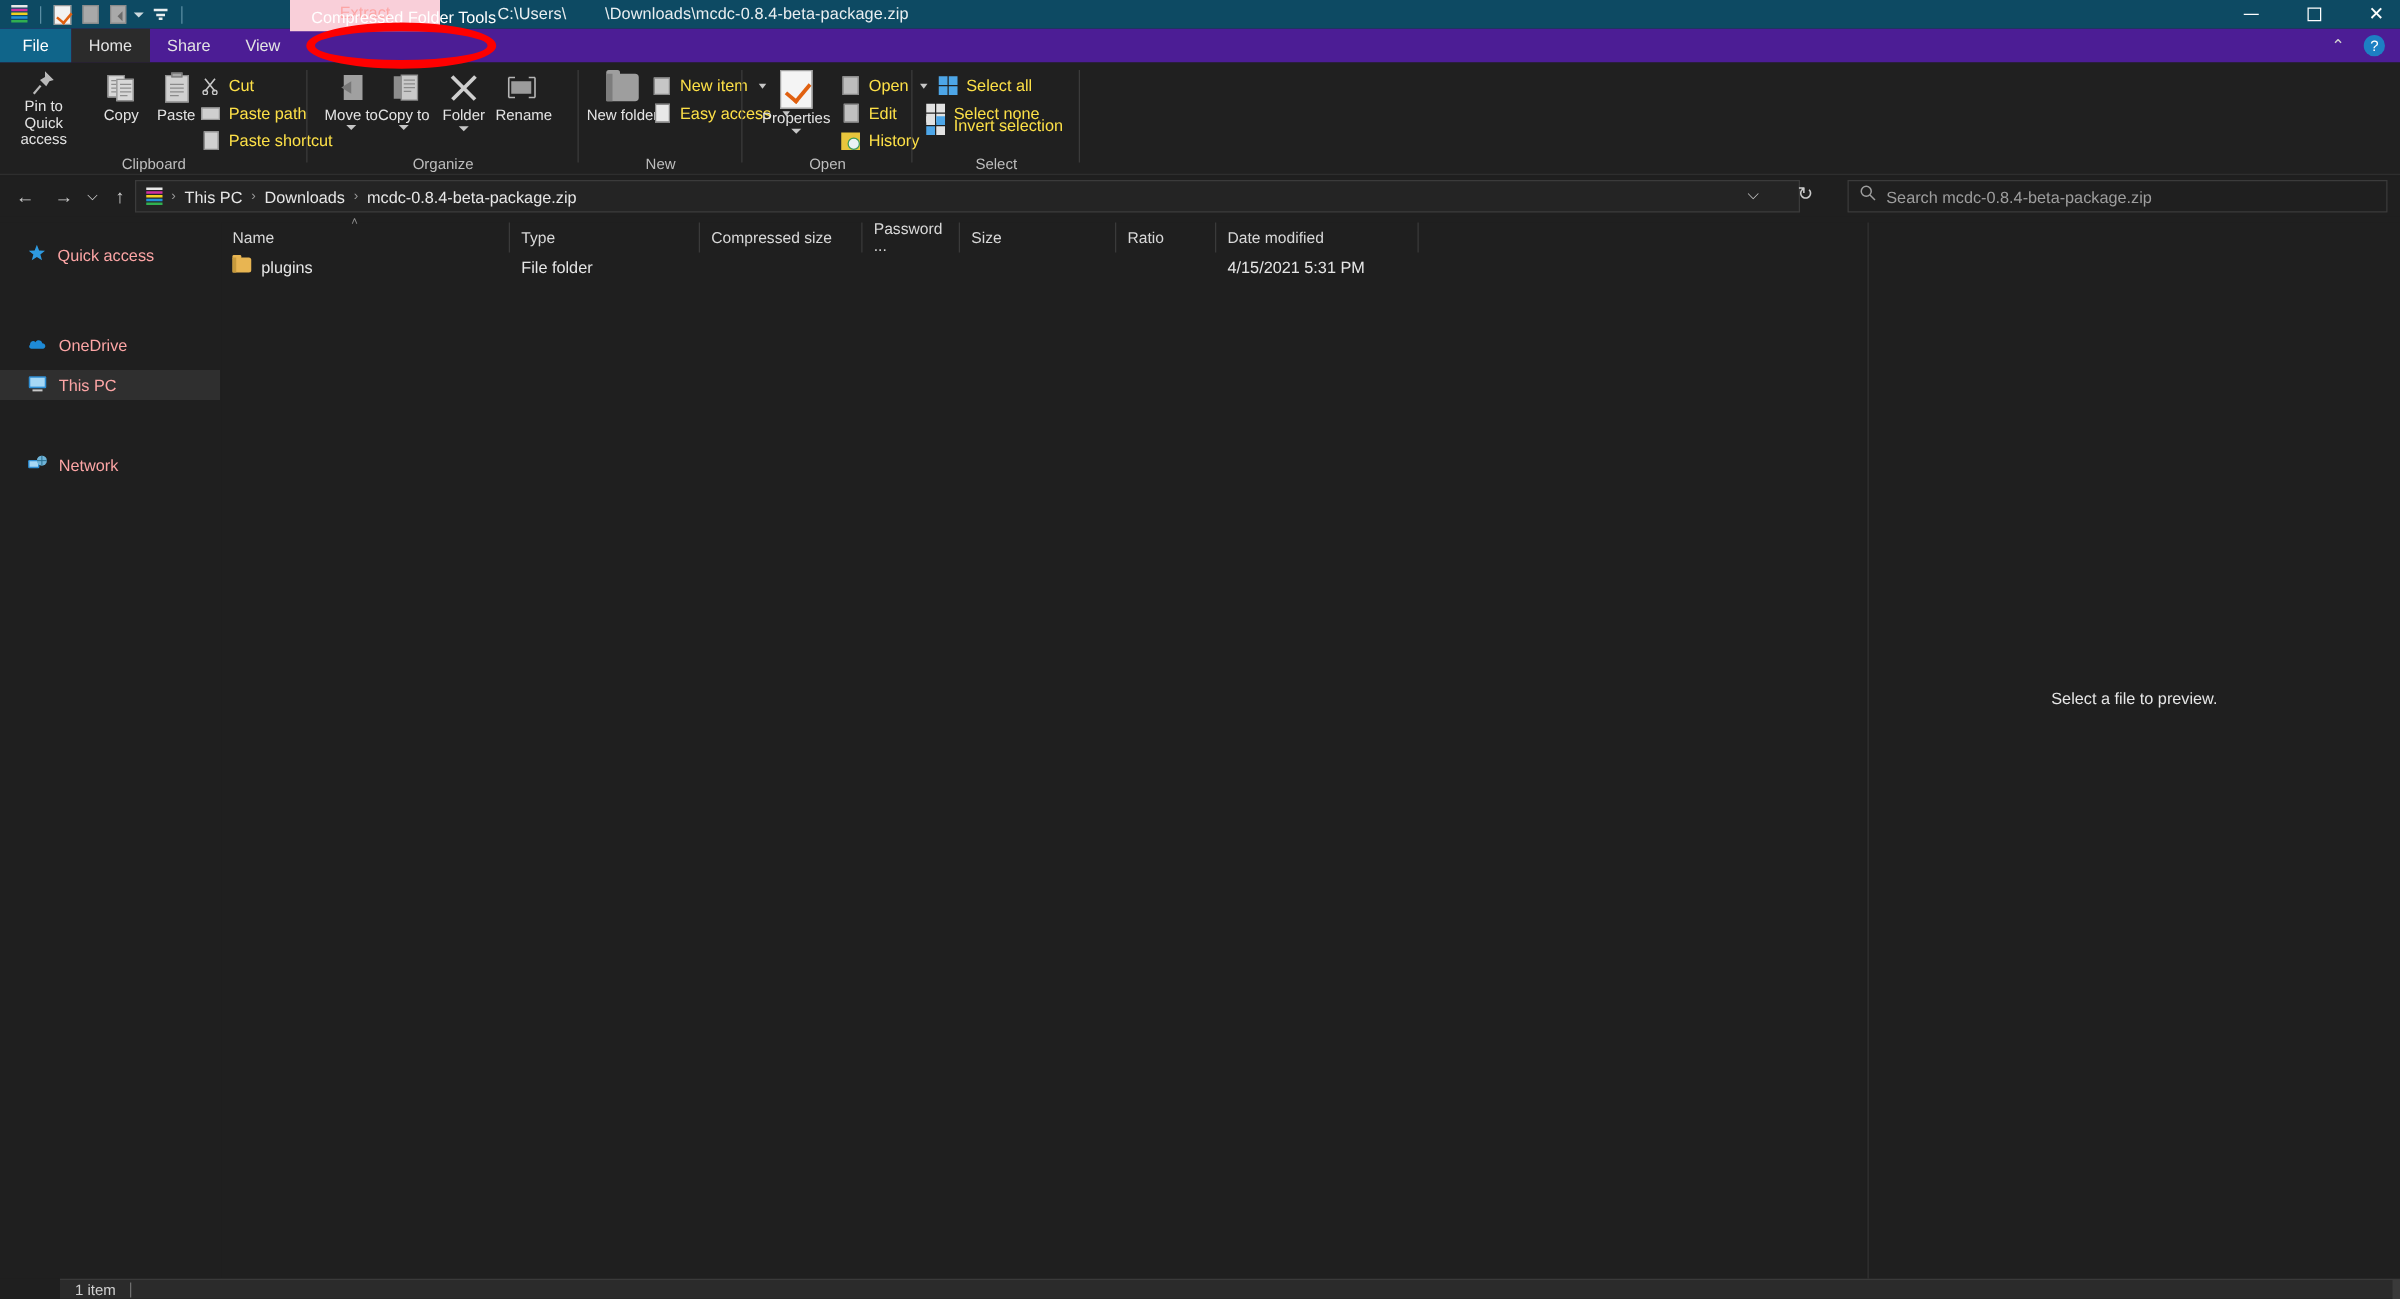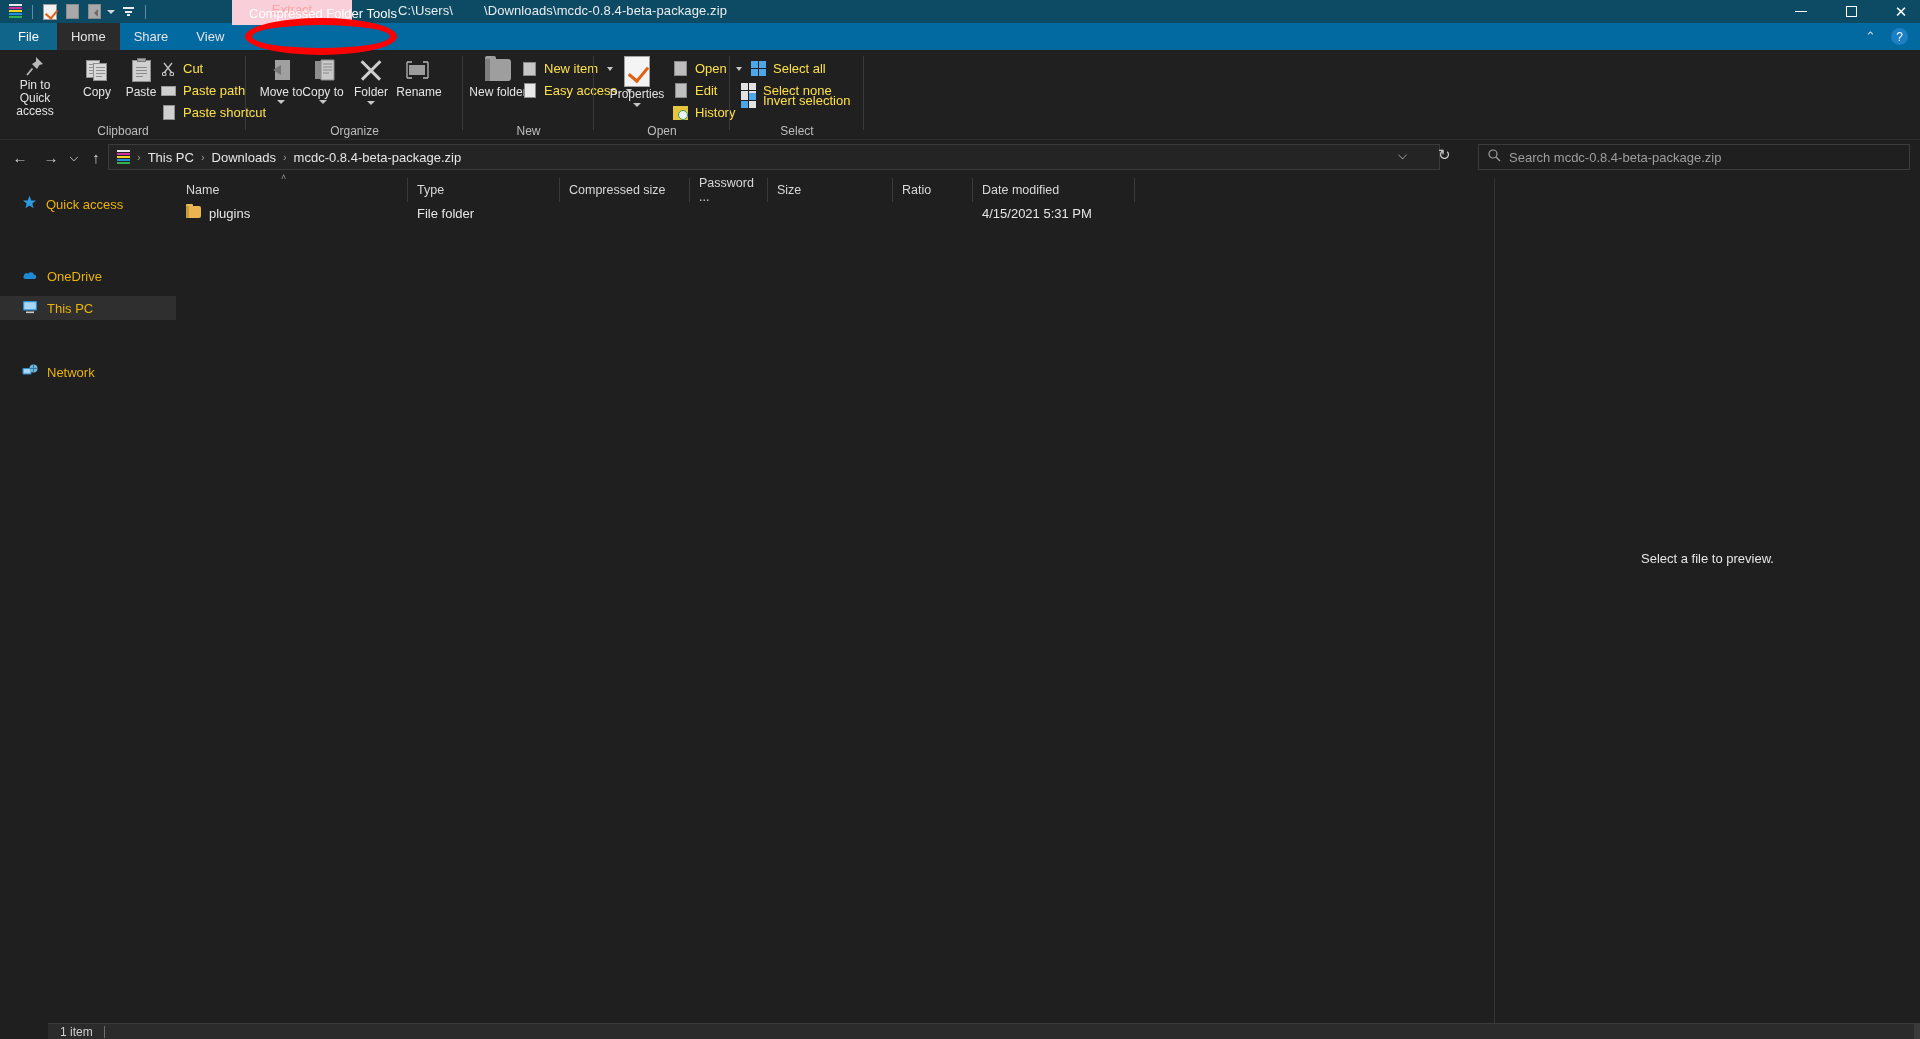--- a/index.html
+++ b/index.html
@@ -44,21 +44,21 @@
   #title-text-right {
     position: absolute; left: 484px; top: 3px; font-size: 13px; color: #e9eef0;
     letter-spacing: .1px;
   }
   .wctrl { position: absolute; top: 0; height: 23px; width: 46px; display: flex; align-items: center; justify-content: center; }
   #btn-min { left: 1778px; } #btn-max { left: 1828px; } #btn-close { left: 1878px; }
 
   
   #tabstrip {
     position: absolute; left: 0; top: 23px; width: 1920px; height: 27px;
-    background: #0369a1;
+    background: #4c1d95;
     display: flex; align-items: stretch;
   }
   .tab {
     display: flex; align-items: center; justify-content: center;
     font-size: 13px; color: #e4e4e4; padding: 0 14px; height: 27px;
     white-space: nowrap;
   }
   .tab.file { background: #10658a; color: #fff; min-width: 56px; padding: 0 18px; }
   .tab.active { background: #2b2b2b; }
   #tab-ctx {
@@ -140,21 +140,21 @@
   #addr-dropdown { position: absolute; left: 1398px; top: 148px; font-size: 12px; color: #c9c9c9; }
   #refresh { position: absolute; left: 1438px; top: 146px; font-size: 15px; color: #c9c9c9; }
   #searchbox {
     position: absolute; left: 1478px; top: 144px; width: 432px; height: 26px;
     background: #1f1f1f; border: 1px solid #3b3b3b; display: flex; align-items: center; gap: 8px; padding-left: 9px;
   }
   #searchbox .ph { font-size: 13px; color: #9e9e9e; }
 
   
   #navpane { position: absolute; left: 0; top: 178px; width: 176px; height: 845px; background: #1f1f1f; }
-  .nav-item { position: absolute; left: 0; width: 176px; height: 24px; display: flex; align-items: center; gap: 9px; padding-left: 22px; font-size: 13px; color: #eab308; }
+  .nav-item { position: absolute; left: 0; width: 176px; height: 24px; display: flex; align-items: center; gap: 9px; padding-left: 22px; font-size: 13px; color: #fca5a5; }
   .nav-item.selected { background: #2f2f2f; }
 
   #listpane { position: absolute; left: 177px; top: 178px; width: 1316px; height: 845px; background: #1f1f1f; }
   #colheader { position: absolute; left: 0; top: 0; width: 1316px; height: 24px; }
   .col { position: absolute; top: 0; height: 24px; font-size: 12.5px; color: #d8d8d8; display: flex; align-items: center; padding-left: 9px; border-right: 1px solid #3a3a3a; }
   .sortarrow { position: absolute; font-size: 9px; color: #8f8f8f; top: -6px; }
   .row { position: absolute; left: 0; top: 24px; width: 1316px; height: 22px; display: flex; align-items: center; font-size: 13px; color: #e6e6e6; }
   .cell { position: absolute; display: flex; gap: 8px; }
   .mini-folder { width: 15px; height: 12px; background: #e8b552; border-radius: 1px 2px 2px 1px; position: relative; }
   .mini-folder::before { content: ""; position: absolute; left: 0; top: -2px; width: 7px; height: 3px; background: #e8b552; border-radius: 1px 1px 0 0; }

